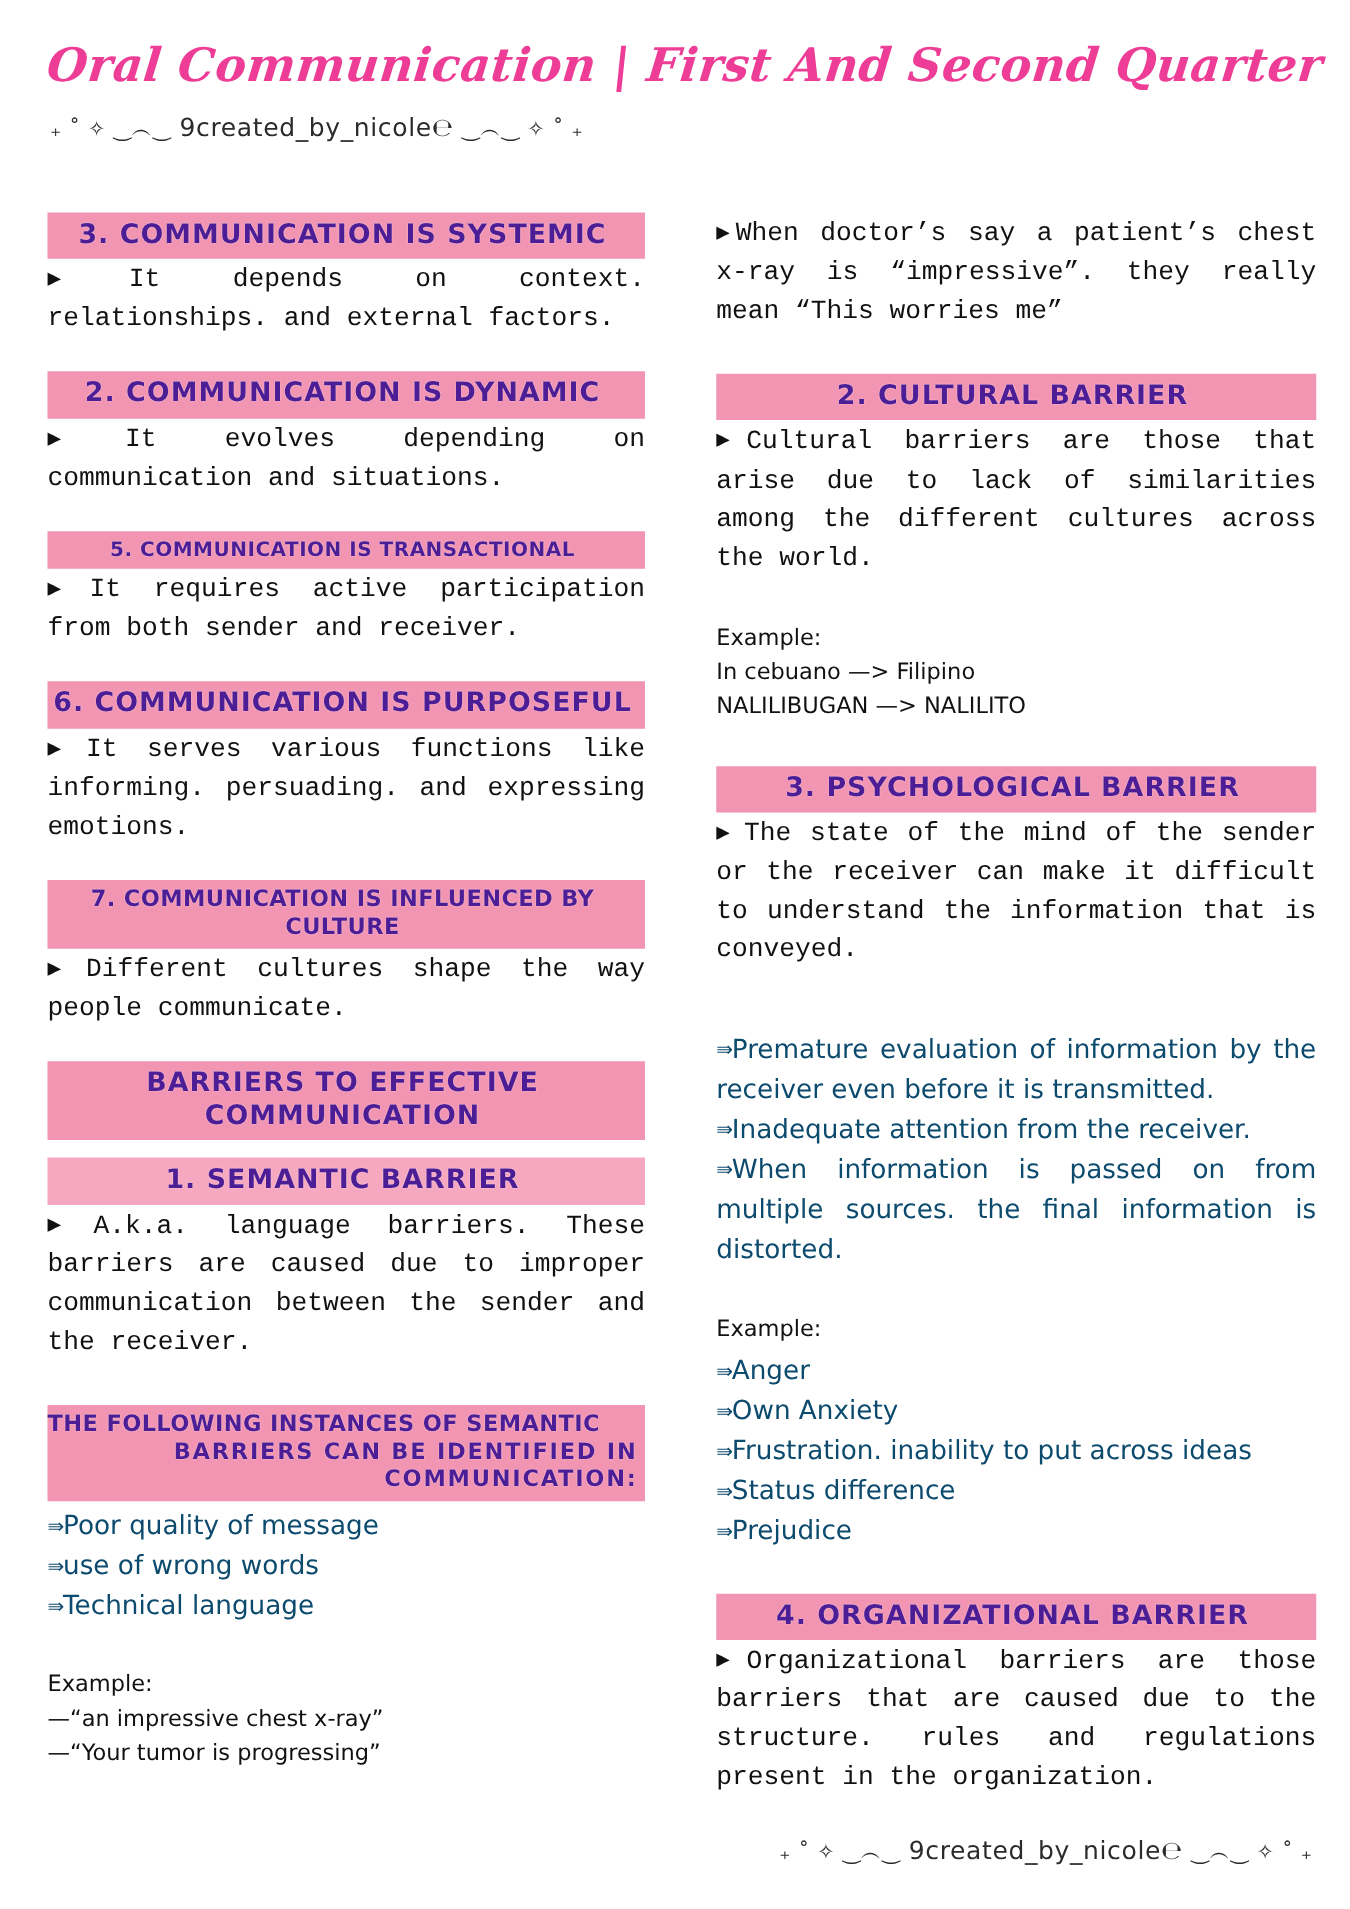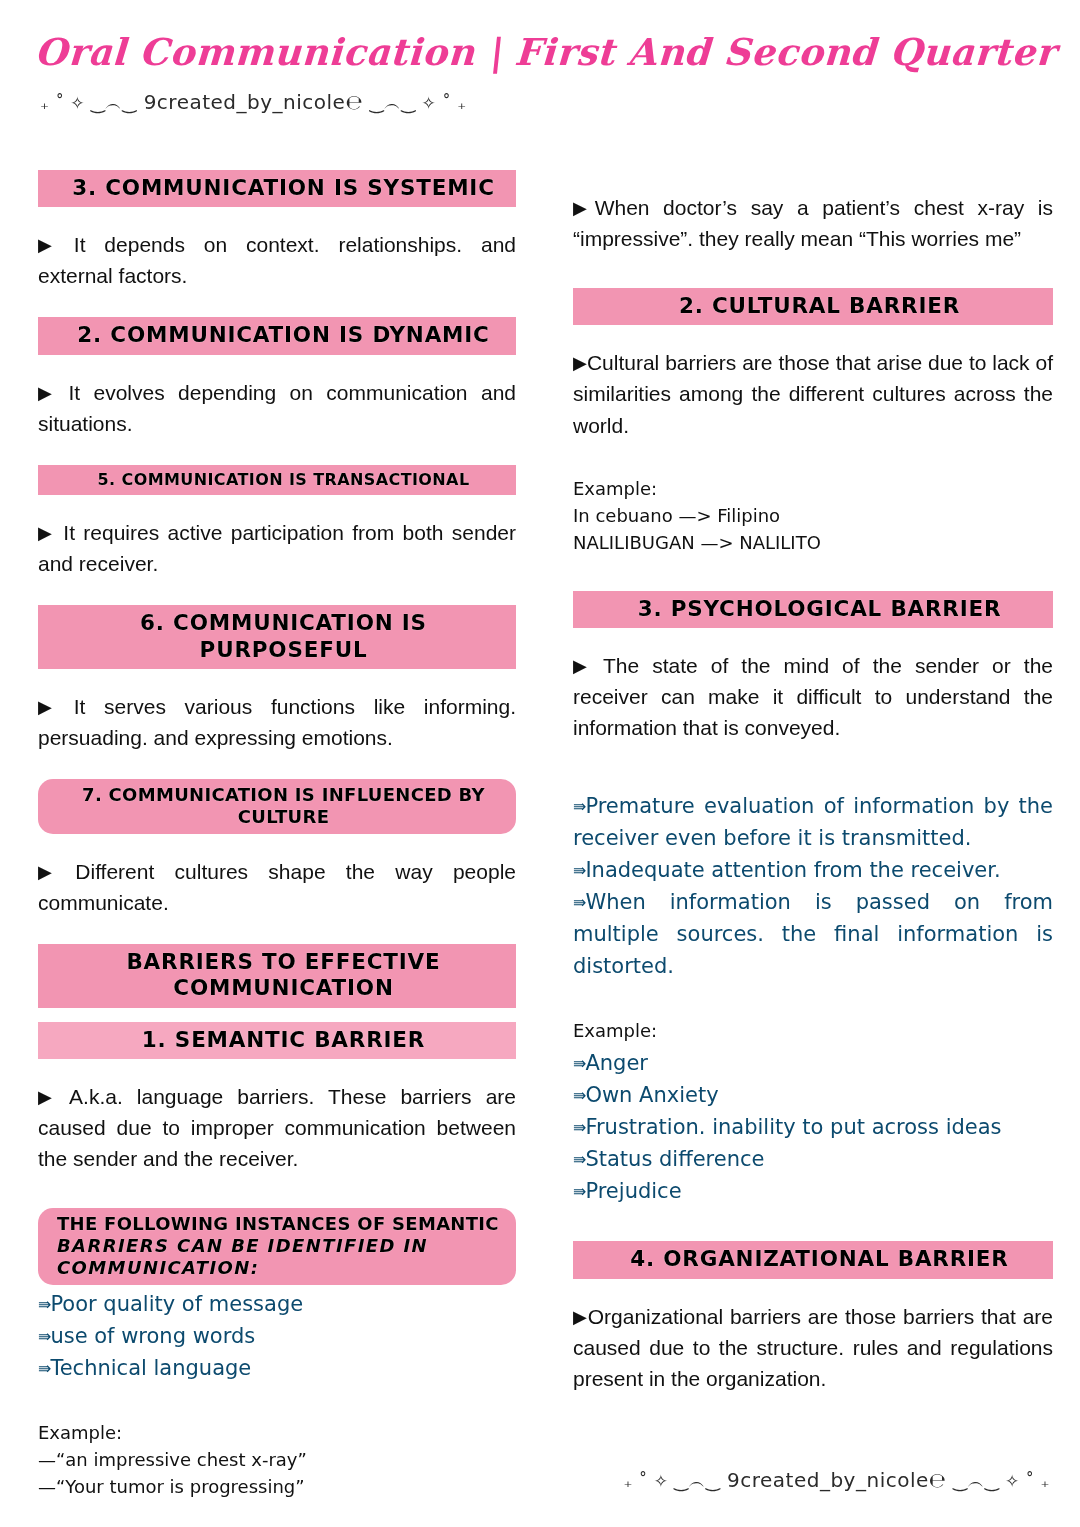--- a/index.html
+++ b/index.html
@@ -59,46 +59,46 @@
   .col {
     position: absolute;
     top: 170px;
   }
   .col-left  { left: 38px;  width: 478px; }
   .col-right { left: 573px; width: 480px; }
 
   
   .bar {
     background: #f295b2;
-    color: #000000;
+    color: #4c1d95;
     font-family: "DejaVu Sans", sans-serif;
     font-weight: 700;
     font-size: 21.5px;
     letter-spacing: 0.8px;
     text-align: center;
-    padding: 5px 6px 6px 19px;
+    padding: 5px 6px 6px 0;
     box-sizing: border-box;
     line-height: 1.22;
     text-shadow: 0 0 1px rgba(255,255,255,0.85);
   }
   .bar.small   { font-size: 16px; letter-spacing: 0.4px; }
-  .bar.tiny    { font-size: 18px; letter-spacing: 0.3px; border-radius: 15px; }
+  .bar.tiny    { font-size: 18px; letter-spacing: 0.3px; }
   .bar.light   { background: #f6a8c0; }
   .bar .l1 { display: block; text-align: left; }
-  .bar .l2 { display: block; text-align: left; letter-spacing: 1.4px; font-style: italic; }
+  .bar .l2 { display: block; text-align: right; letter-spacing: 1.4px; }
 
   
   .para {
-    font-family: Liberation Sans, sans-serif;
+    font-family: Liberation Mono, monospace;
     font-size: 21px;
     line-height: 1.48;
     color: #111111;
     text-align: justify;
     text-justify: inter-word;
-    margin: 22px 0 0 0;
+    margin: 2px 0 0 0;
   }
   .tri {
     font-size: 18px;
     vertical-align: 1px;
     letter-spacing: 0;
   }
   .tri-gap { margin-right: 9px; }
 
   .plain {
     font-family: "DejaVu Sans", sans-serif;

